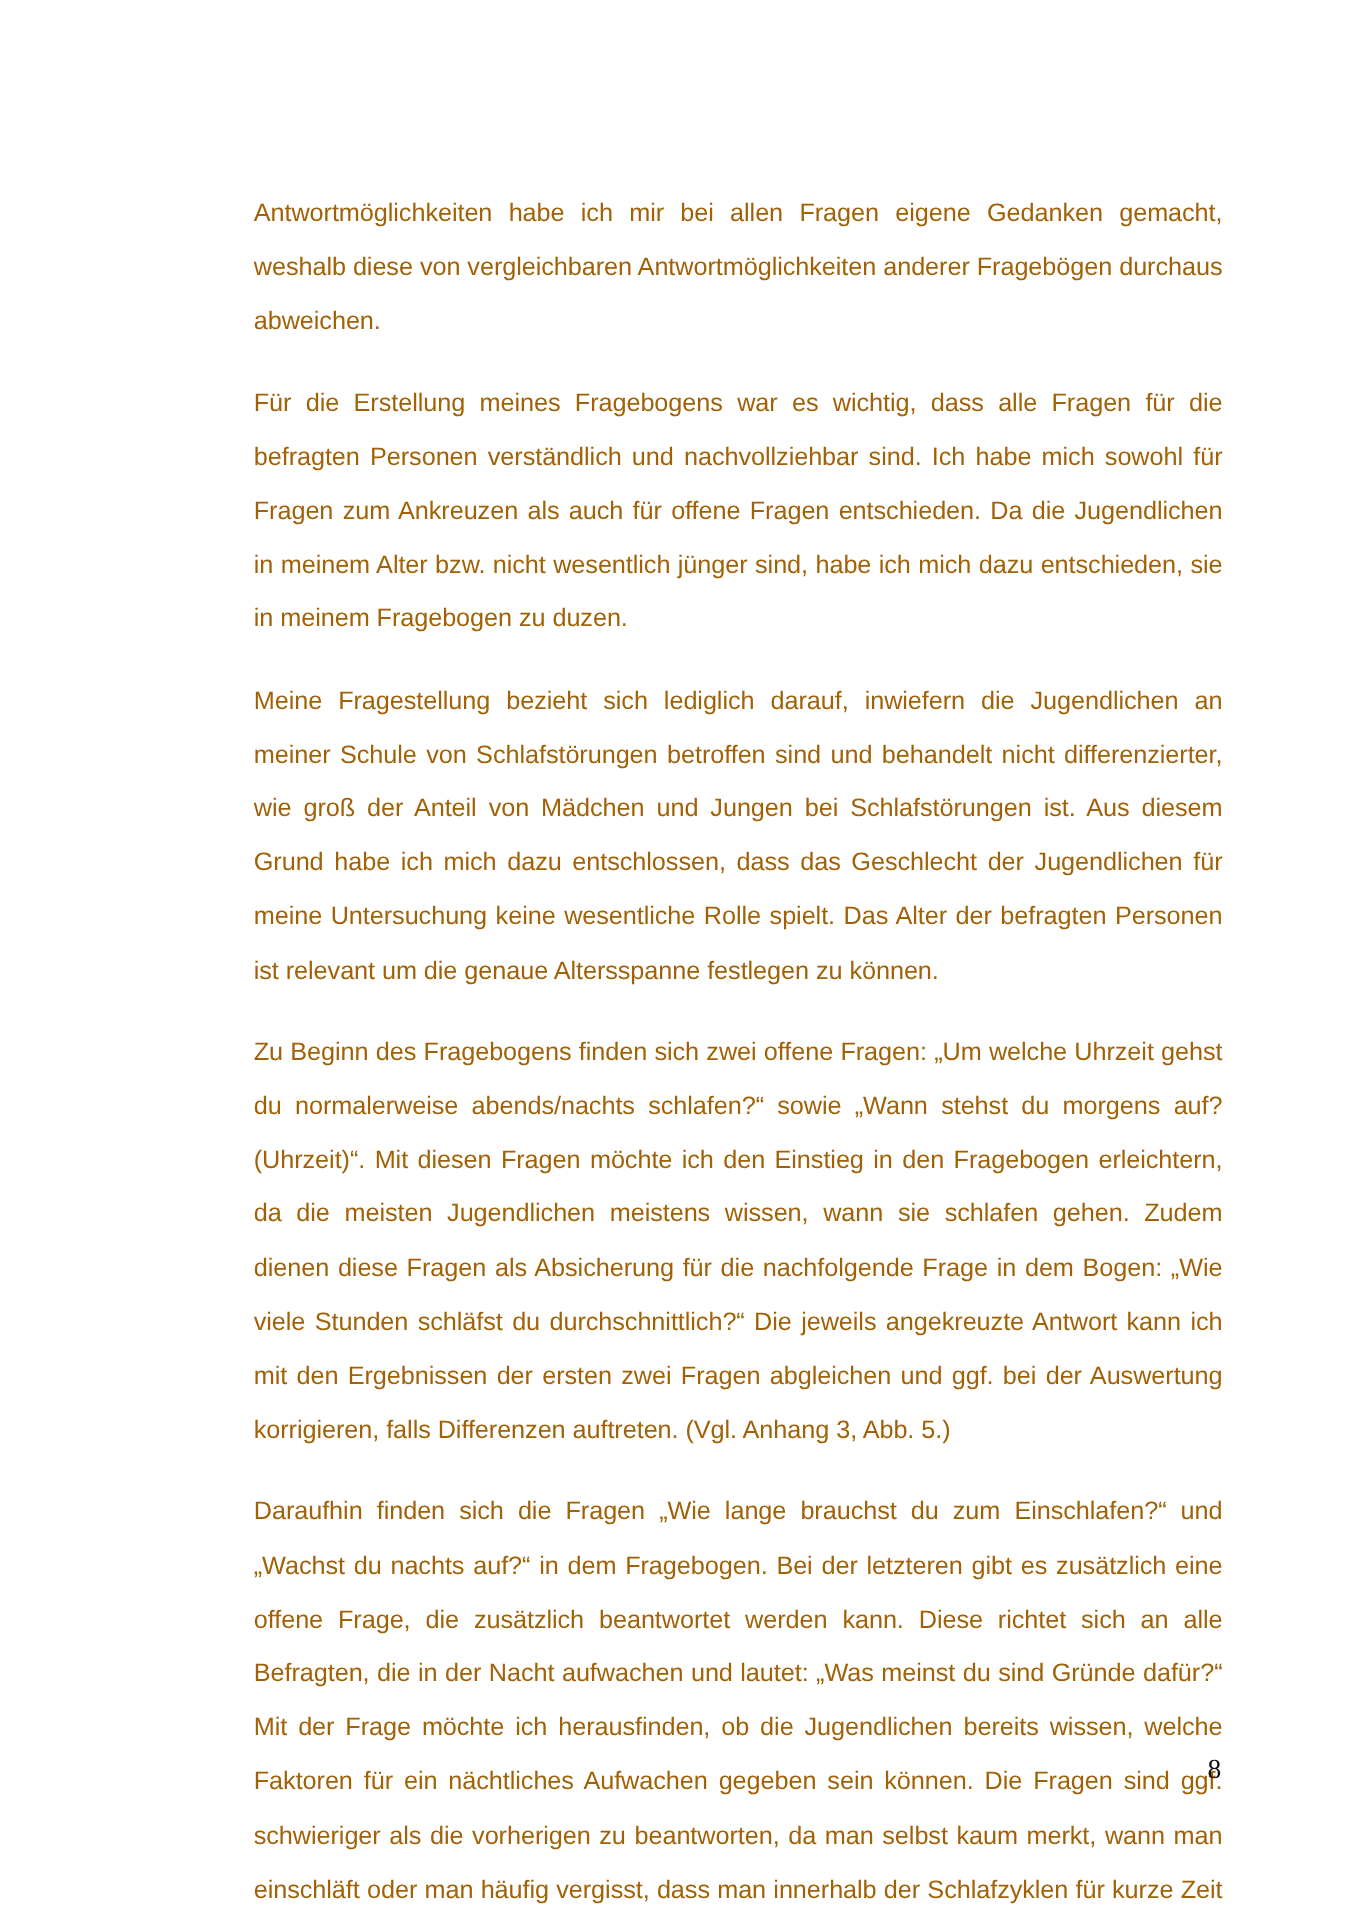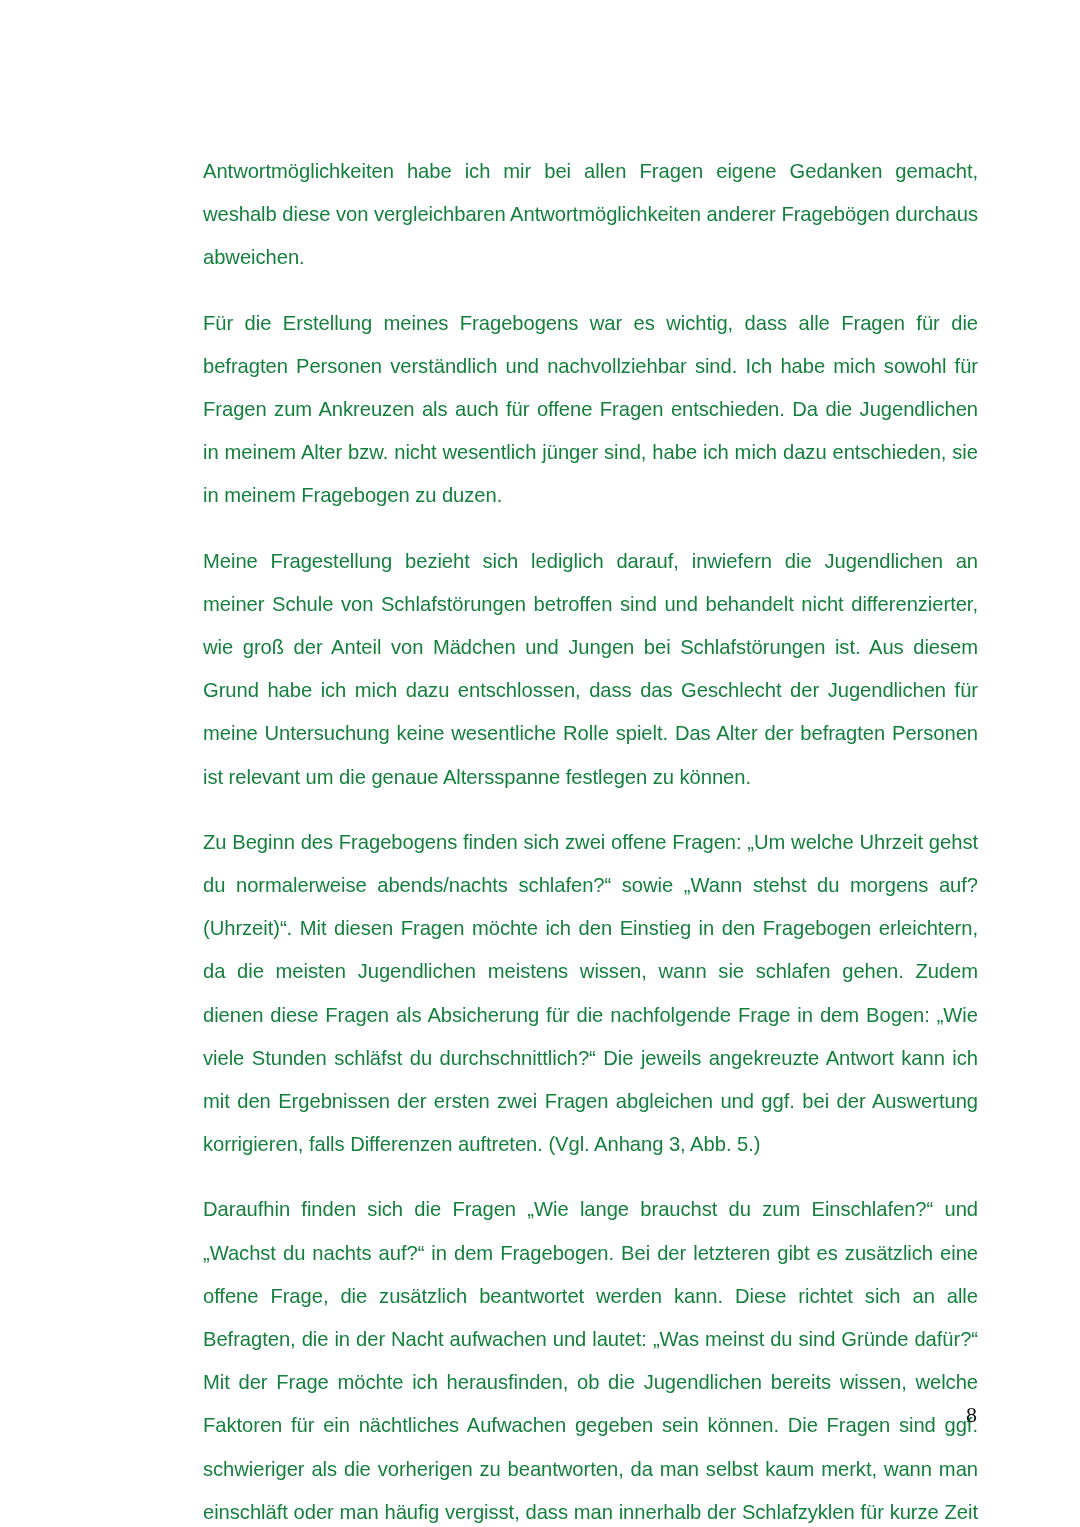--- a/index.html
+++ b/index.html
@@ -28,21 +28,21 @@
     width: 775px;
   }
   .para {
     font-size: 20.2px;
     line-height: 43.2px;
     text-align: justify;
     text-justify: inter-word;
     margin: 0 0 22px 0;
     letter-spacing: -0.05px;
     word-spacing: 0px;
-    color: #15803d;
+    color: #a16207;
     -webkit-font-smoothing: antialiased;
   }
   .para:last-child {
     margin-bottom: 0;
   }
   
   .page-number {
     position: absolute;
     right: 103px;
     top: 1400px;

